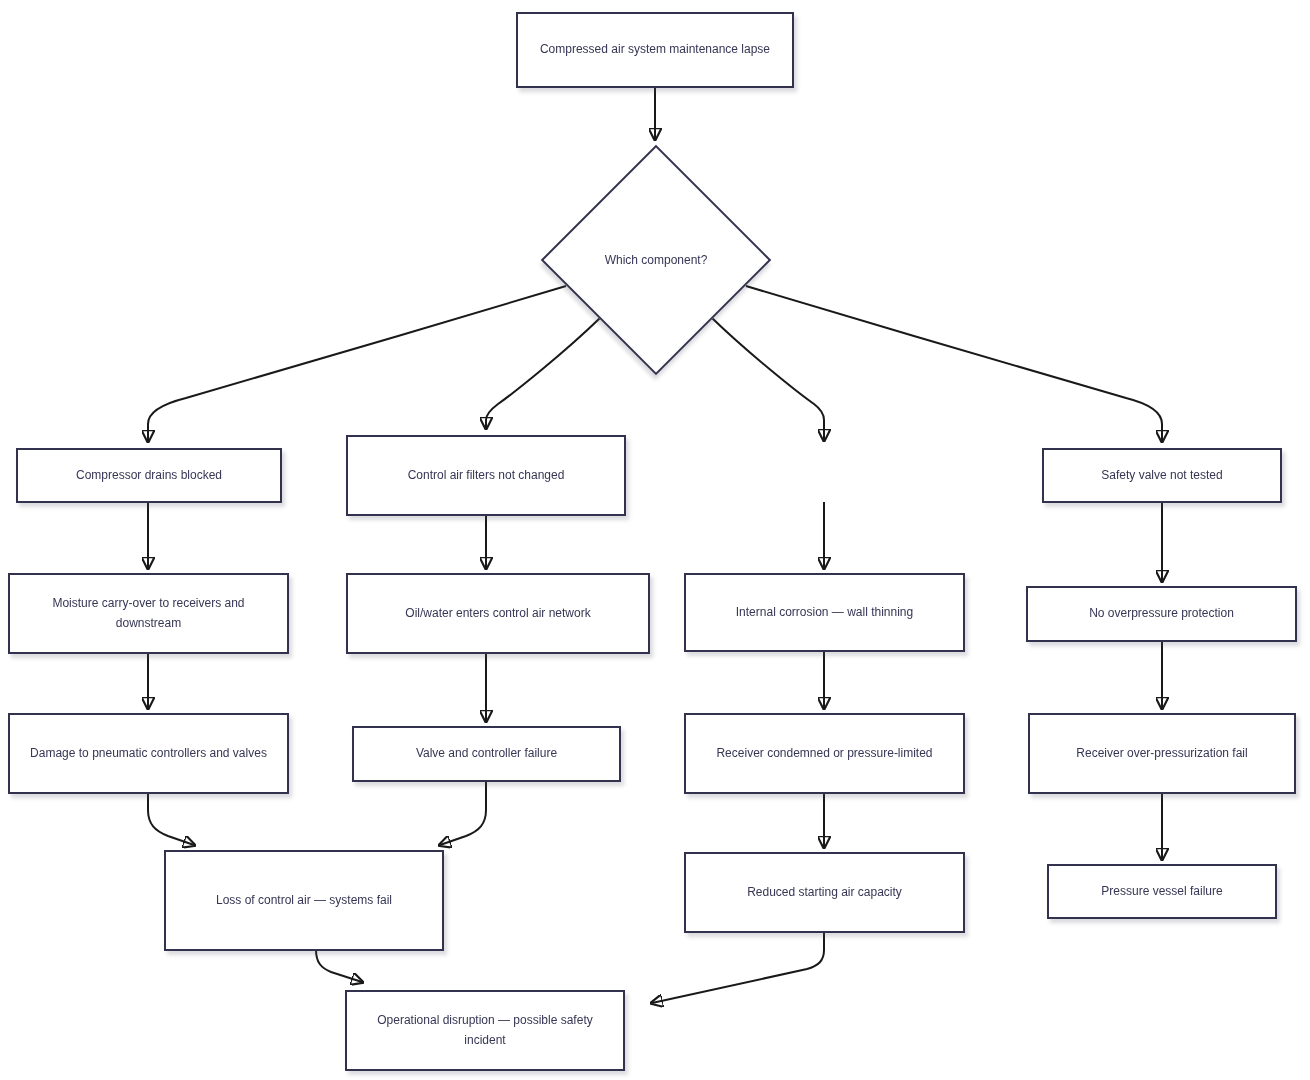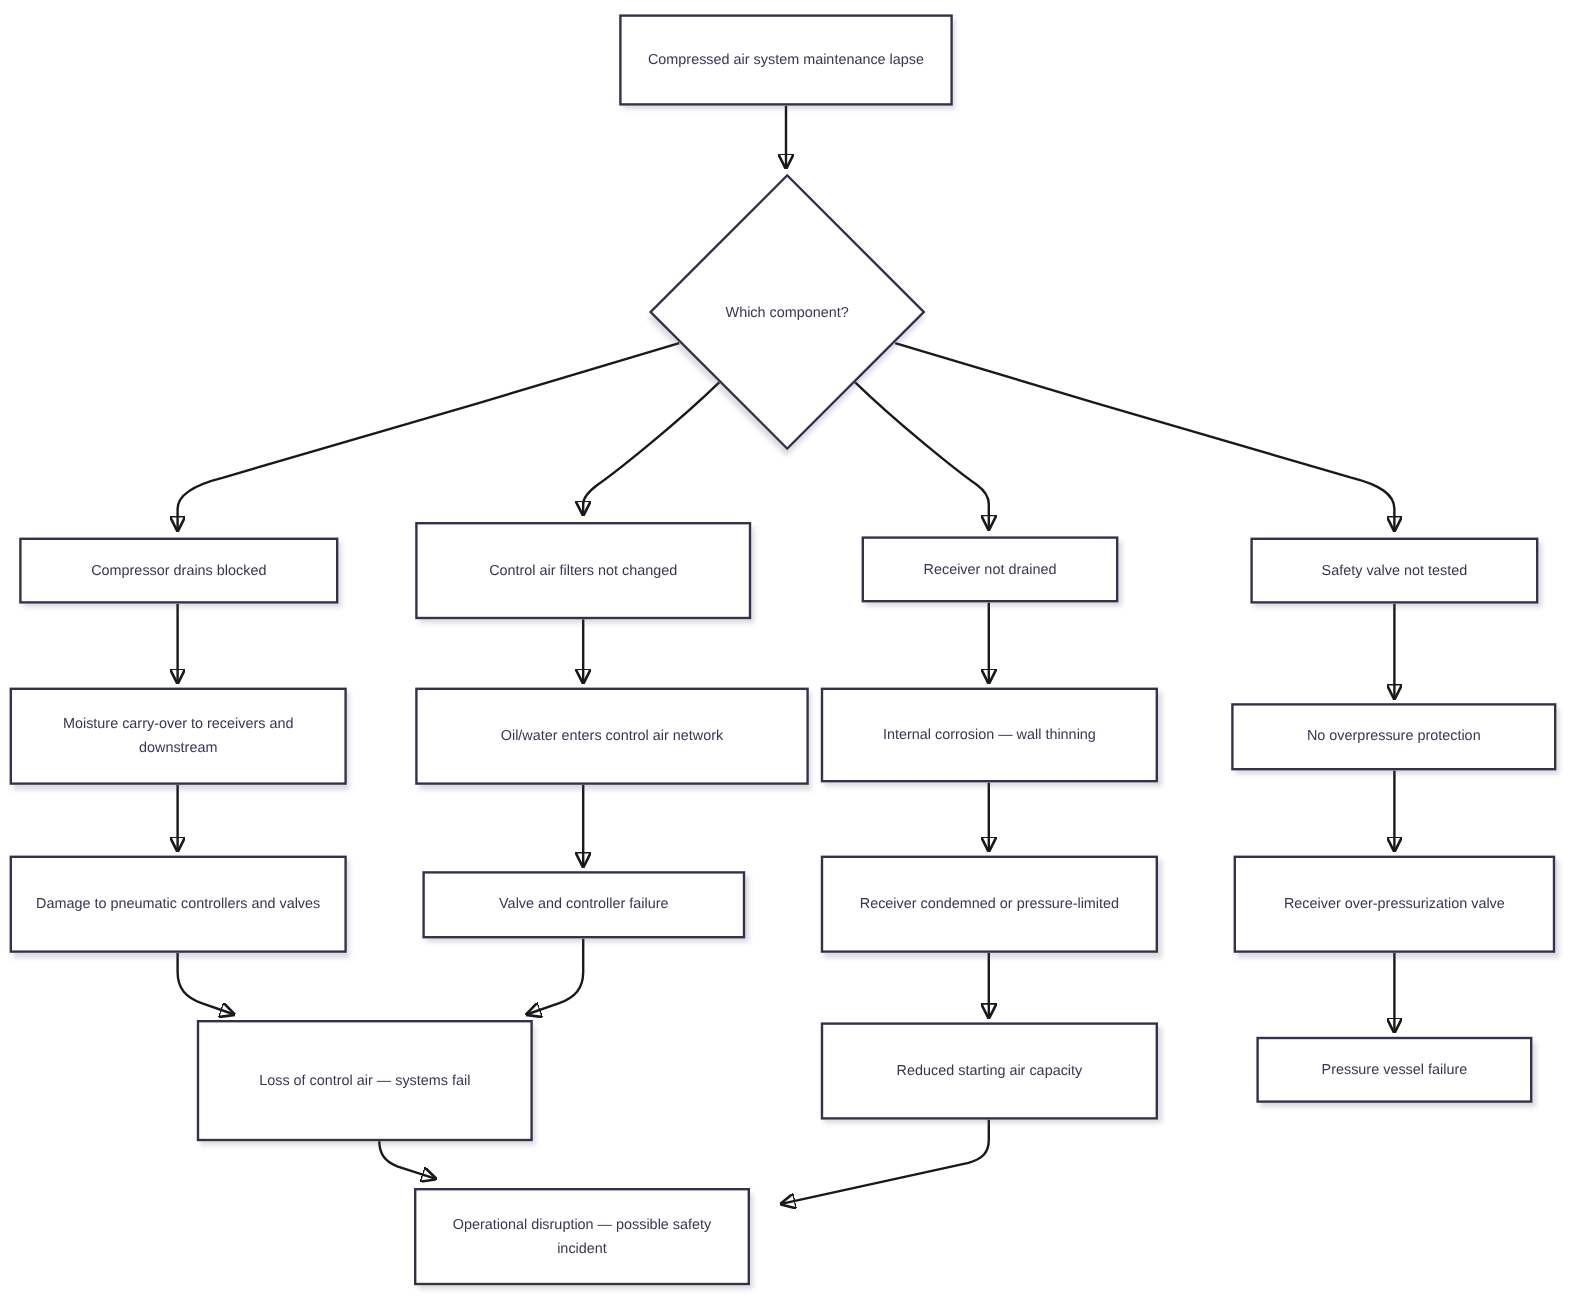--- a/index.html
+++ b/index.html
@@ -28,21 +28,21 @@
     display:flex;align-items:center;justify-content:center;
     text-align:center;padding:4px 12px;
   }
   
   #n-root   {left:516px;top:12px;  width:278px;height:76px;}
   #n-c1r1   {left:16px;  top:448px;width:266px;height:55px;}
   #n-c2r1   {left:346px; top:435px;width:280px;height:81px;}
   #n-c3r1   {left:718px; top:447px;width:214px;height:55px;}
   #n-c4r1   {left:1042px;top:448px;width:240px;height:55px;}
   #n-c1r2   {left:8px;   top:573px;width:281px;height:81px;}
-  #n-c2r2   {left:346px; top:573px;width:328px;height:81px;}
+  #n-c2r2   {left:346px; top:573px;width:304px;height:81px;}
   #n-c3r2   {left:684px; top:573px;width:281px;height:79px;}
   #n-c4r2   {left:1026px;top:586px;width:271px;height:56px;}
   #n-c1r3   {left:8px;   top:713px;width:281px;height:81px;}
   #n-c2r3   {left:352px; top:726px;width:269px;height:56px;}
   #n-c3r3   {left:684px; top:713px;width:281px;height:81px;}
   #n-c4r3   {left:1028px;top:713px;width:268px;height:81px;}
   #n-loss   {left:164px; top:850px;width:280px;height:101px;}
   #n-c3r4   {left:684px; top:852px;width:281px;height:81px;}
   #n-c4r4   {left:1047px;top:864px;width:230px;height:55px;}
   #n-bottom {left:345px; top:990px;width:280px;height:81px;}
@@ -96,32 +96,31 @@
 
   <div class="node" id="n-root">Compressed air system maintenance lapse</div>
 
   <div class="decision">
     <div class="decision-shape"></div>
     <div class="decision-label">Which component?</div>
   </div>
 
   <div class="node" id="n-c1r1">Compressor drains blocked</div>
   <div class="node" id="n-c2r1">Control air filters not changed</div>
-  <div class="node" id="n-c3r1">Receiver not drained</div>
   <div class="node" id="n-c4r1">Safety valve not tested</div>
 
   <div class="node" id="n-c1r2">Moisture carry-over to receivers and downstream</div>
   <div class="node" id="n-c2r2">Oil/water enters control air network</div>
   <div class="node" id="n-c3r2">Internal corrosion — wall thinning</div>
   <div class="node" id="n-c4r2">No overpressure protection</div>
 
   <div class="node" id="n-c1r3">Damage to pneumatic controllers and valves</div>
   <div class="node" id="n-c2r3">Valve and controller failure</div>
   <div class="node" id="n-c3r3">Receiver condemned or pressure-limited</div>
-  <div class="node" id="n-c4r3">Receiver over-pressurization valve</div>
+  <div class="node" id="n-c4r3">Receiver over-pressurization fail</div>
 
   <div class="node" id="n-loss">Loss of control air — systems fail</div>
   <div class="node" id="n-c3r4">Reduced starting air capacity</div>
   <div class="node" id="n-c4r4">Pressure vessel failure</div>
 
   <div class="node" id="n-bottom">Operational disruption — possible safety incident</div>
 
 </div>
 
 </body></html>

